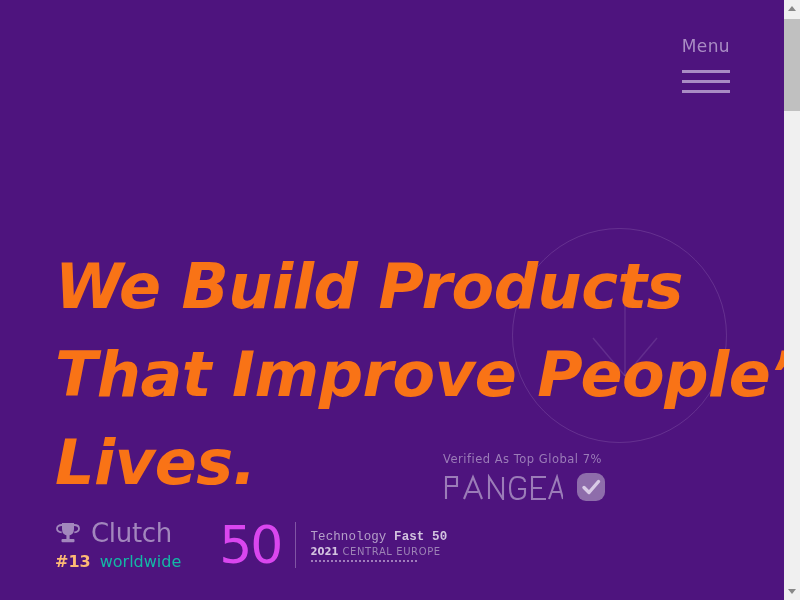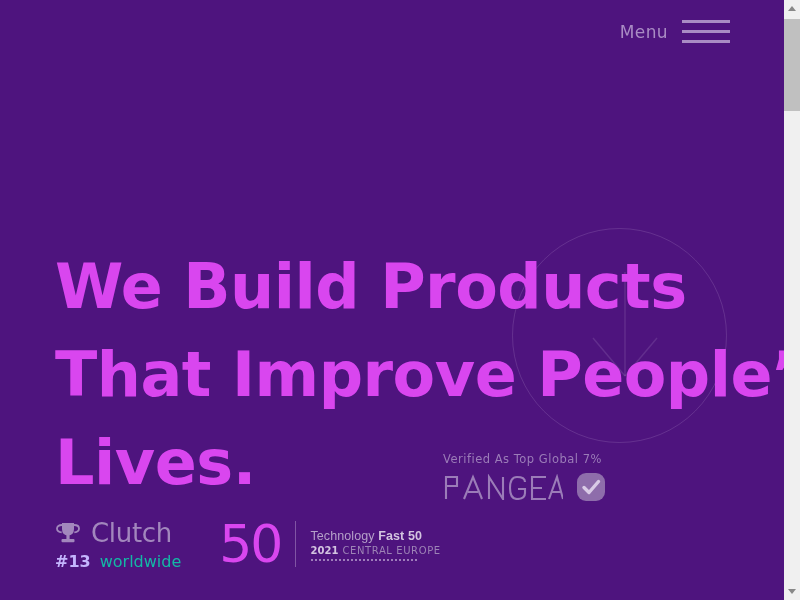--- a/index.html
+++ b/index.html
@@ -23,24 +23,25 @@
     position:absolute;
     left:0; top:0;
     width:784px; height:600px;
     background:#4e147e;
     overflow:hidden;
   }
 
   
   #header {
     position:absolute;
-    top:20px; right:54px;
+    top:36px; right:54px;
     display:flex;
     align-items:center;
     gap:14px;
+    flex-direction:column;
   }
   #menu-label {
     color:#a98cc4;
     font-size:17px;
     letter-spacing:0.4px;
     font-family:"DejaVu Sans", sans-serif;
   }
   #hamburger {
     display:flex;
     flex-direction:column;
@@ -70,27 +71,28 @@
     pointer-events:none;
   }
 
   
   #hero {
     position:absolute;
     left:55px; top:243px;
     width:700px;
   }
   .hero-line {
-    color:#d946ef;
+    color:#f97316;
     font-family:"DejaVu Sans", sans-serif;
     font-weight:bold;
     font-size:62px;
     line-height:88px;
     letter-spacing:-0.5px;
     white-space:nowrap;
+    font-style:italic;
   }
 
   
   #pangea-badge {
     position:absolute;
     left:443px; top:452px;
   }
   #pangea-caption {
     color:#9b7cb8;
     font-size:11.5px;
@@ -102,21 +104,21 @@
     display:flex;
     align-items:center;
     gap:13px;
   }
 
   
   #awards {
     position:absolute;
     left:55px; top:515px;
     display:flex;
-    align-items:center;
+    align-items:flex-end;
     gap:38px;
   }
 
   
   #clutch-badge { padding-top:3px; }
   #clutch-top {
     display:flex;
     align-items:center;
     gap:10px;
   }
@@ -126,21 +128,21 @@
     font-family:"DejaVu Sans", sans-serif;
     letter-spacing:-0.3px;
   }
   #clutch-bottom {
     display:flex;
     align-items:baseline;
     gap:9px;
     margin-top:4px;
   }
   #clutch-rank {
-    color:#c4b5fd;
+    color:#fdba74;
     font-size:16px;
     font-weight:bold;
     font-family:"DejaVu Sans", sans-serif;
   }
   #clutch-scope {
     color:#14b8a6;
     font-size:16px;
     font-family:"DejaVu Sans", sans-serif;
   }
 
@@ -158,21 +160,21 @@
     font-family:"DejaVu Sans", sans-serif;
     letter-spacing:-2px;
   }
   #fast50-divider {
     width:1px; height:46px;
     background:rgba(190,165,210,0.45);
   }
   #fast50-text { padding-top:2px; }
   .f50-line1 {
     font-size:12.5px;
-    font-family:Liberation Sans, sans-serif;
+    font-family:Liberation Mono, monospace;
     color:#b5a0c9;
     letter-spacing:0.1px;
   }
   .f50-line1 b { color:#d3c4e0; }
   .f50-line2 {
     font-size:10px;
     font-family:"DejaVu Sans", sans-serif;
     color:#9d83b6;
     letter-spacing:0.6px;
     margin-top:2px;

